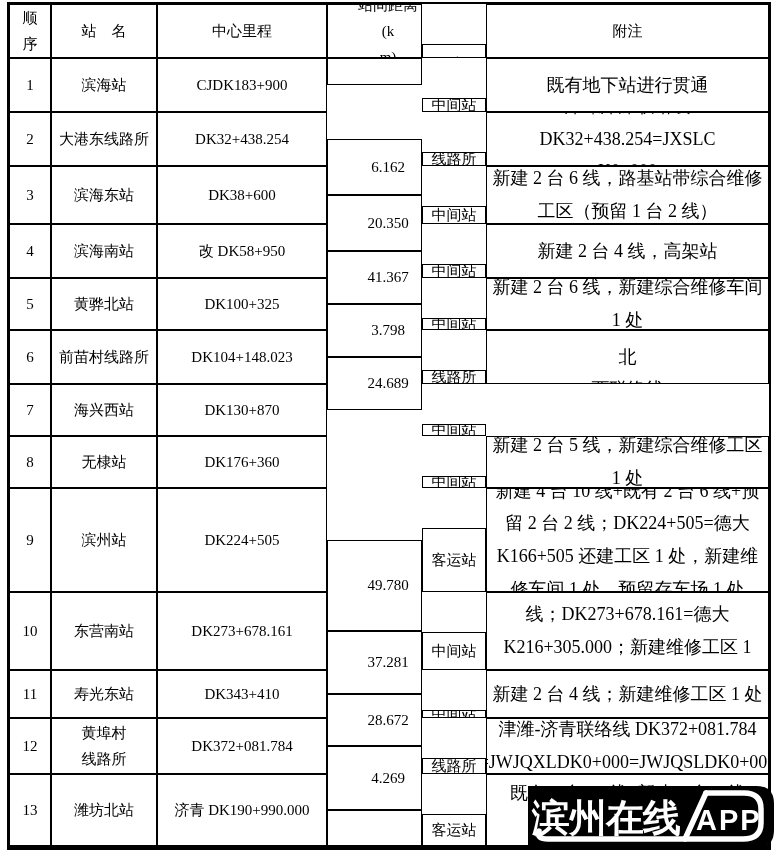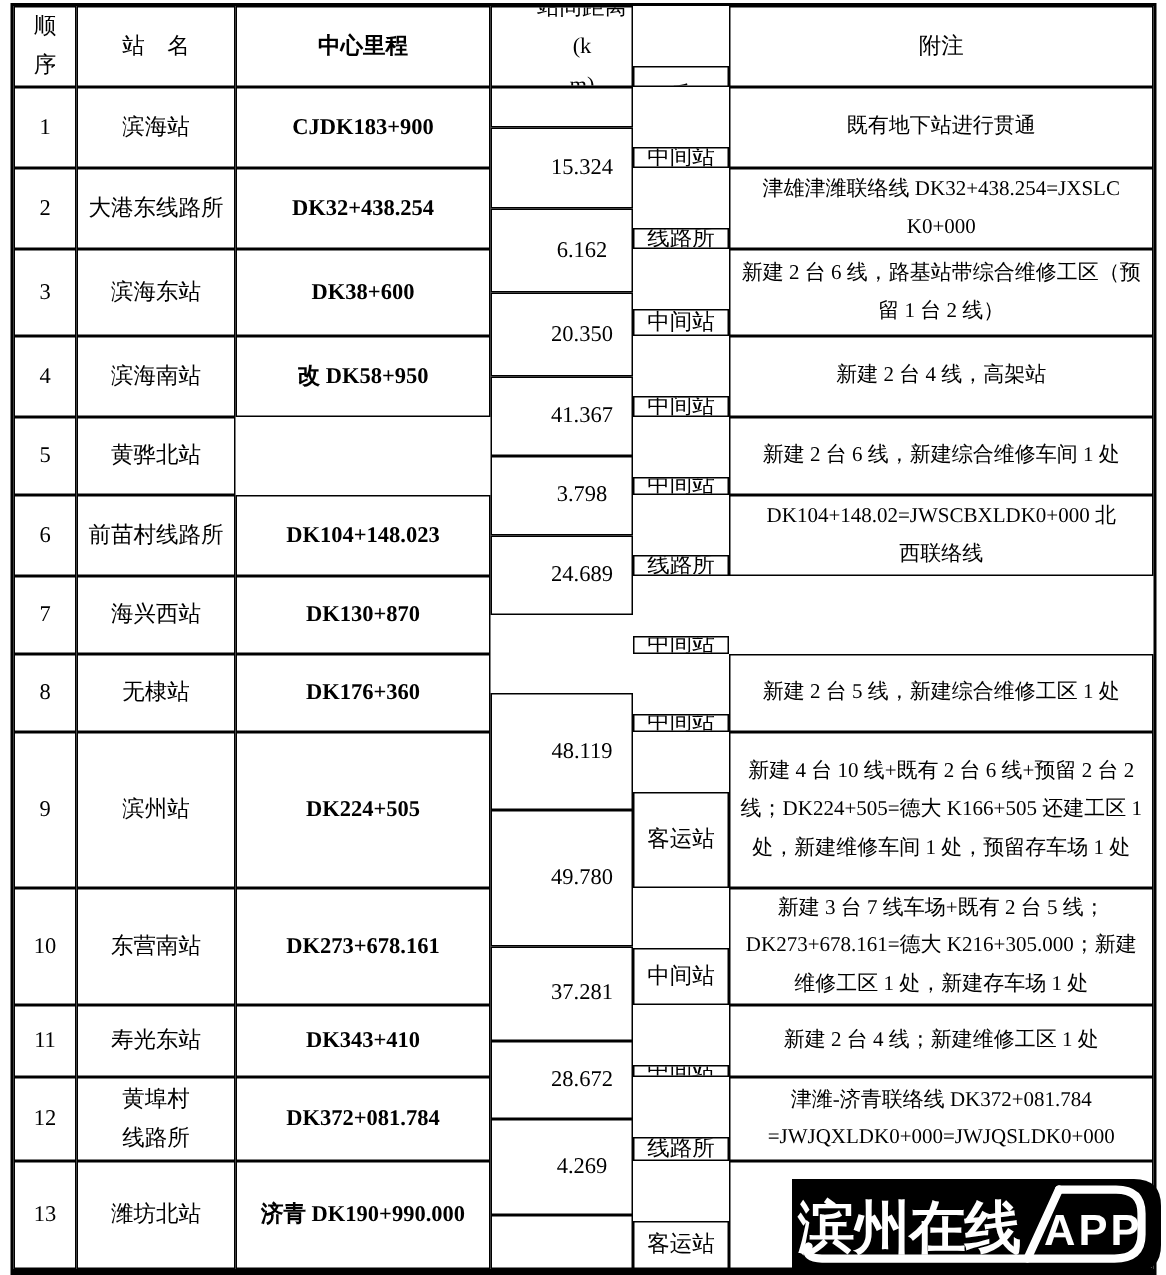--- a/index.html
+++ b/index.html
@@ -15,23 +15,23 @@
   .cell{
     border:1px solid #000;
     display:flex;align-items:center;justify-content:center;
     text-align:center;
     font-size:15px;line-height:1.75;
     white-space:pre-line;
     padding:0 3px;
     box-sizing:border-box;
     overflow:hidden;
   }
-  .note{font-size:14px;line-height:1.82;padding:0 5px;}
+  .note{font-size:18px;line-height:1.82;padding:0 5px;}
   .hdr{font-size:15px;}
-  .c1{grid-column:1;}.c2{grid-column:2;}.c3{grid-column:3;font-weight:bold;}
+  .c1{grid-column:1;}.c2{grid-column:2;}.c3{grid-column:3;}
   .c4{grid-column:4;padding-left:30px;}.c5{grid-column:5;margin-top:40px;}.c6{grid-column:6;}
   .wm{
     position:absolute;left:528px;top:786px;width:246px;height:62px;
     z-index:5;
   }
   .wm svg{display:block;}
 </style>
 </head>
 <body>
 
@@ -68,20 +68,21 @@
     <div class="cell note c6" style="grid-row:6/span 2">新建 2 台 6 线，路基站带综合维修工区（预留 1 台 2 线）</div>
 
     <div class="cell c1" style="grid-row:8/span 2">4</div>
     <div class="cell c2" style="grid-row:8/span 2">滨海南站</div>
     <div class="cell c3" style="grid-row:8/span 2">改 DK58+950</div>
     <div class="cell c5" style="grid-row:8/span 2">中间站</div>
     <div class="cell note c6" style="grid-row:8/span 2">新建 2 台 4 线，高架站</div>
 
     <div class="cell c1" style="grid-row:10/span 2">5</div>
     <div class="cell c2" style="grid-row:10/span 2">黄骅北站</div>
+    <div class="cell c3" style="grid-row:10/span 2">DK100+325</div>
     <div class="cell c5" style="grid-row:10/span 2">中间站</div>
     <div class="cell note c6" style="grid-row:10/span 2">新建 2 台 6 线，新建综合维修车间 1 处</div>
 
     <div class="cell c1" style="grid-row:12/span 2">6</div>
     <div class="cell c2" style="grid-row:12/span 2">前苗村线路所</div>
     <div class="cell c3" style="grid-row:12/span 2">DK104+148.023</div>
     <div class="cell c5" style="grid-row:12/span 2">线路所</div>
     <div class="cell note c6" style="grid-row:12/span 2">DK104+148.02=JWSCBXLDK0+000 北
 西联络线</div>
 
@@ -123,27 +124,25 @@
 =JWJQXLDK0+000=JWJQSLDK0+000</div>
 
     <div class="cell c1" style="grid-row:26/span 2">13</div>
     <div class="cell c2" style="grid-row:26/span 2">潍坊北站</div>
     <div class="cell c3" style="grid-row:26/span 2">济青 DK190+990.000</div>
     <div class="cell c5" style="grid-row:26/span 2">客运站</div>
     <div class="cell note c6" style="grid-row:26/span 2">既有 4 台 12 线+新建 3 台 8 线
 新建</div>
 
     <div class="cell c4" style="grid-row:2"></div>
-    <div class="cell c4" style="grid-row:3/span 2">15.324</div>
     <div class="cell c4" style="grid-row:5/span 2">6.162</div>
     <div class="cell c4" style="grid-row:7/span 2">20.350</div>
     <div class="cell c4" style="grid-row:9/span 2">41.367</div>
     <div class="cell c4" style="grid-row:11/span 2">3.798</div>
     <div class="cell c4" style="grid-row:13/span 2">24.689</div>
-    <div class="cell c4" style="grid-row:17/span 2">48.119</div>
     <div class="cell c4" style="grid-row:19/span 2">49.780</div>
     <div class="cell c4" style="grid-row:21/span 2">37.281</div>
     <div class="cell c4" style="grid-row:23/span 2">28.672</div>
     <div class="cell c4" style="grid-row:25/span 2">4.269</div>
     <div class="cell c4" style="grid-row:27"></div>
   </div>
 
   <div class="wm">
     <svg width="246" height="62" viewBox="0 0 246 62" xmlns="http://www.w3.org/2000/svg">
       <path d="M0 0 H228 Q246 0 246 18 V44 Q246 62 228 62 H0 Z" fill="#000000"></path>

